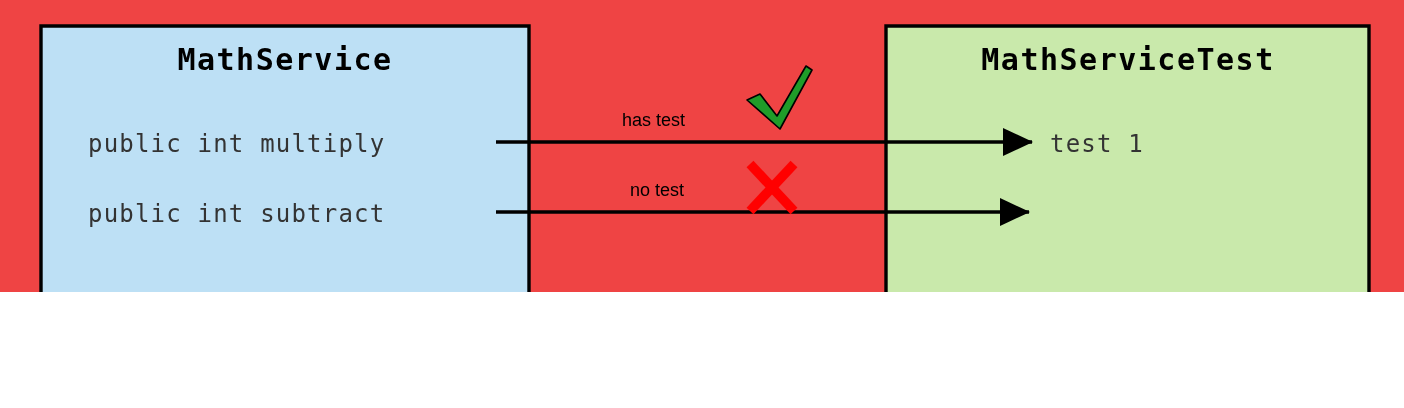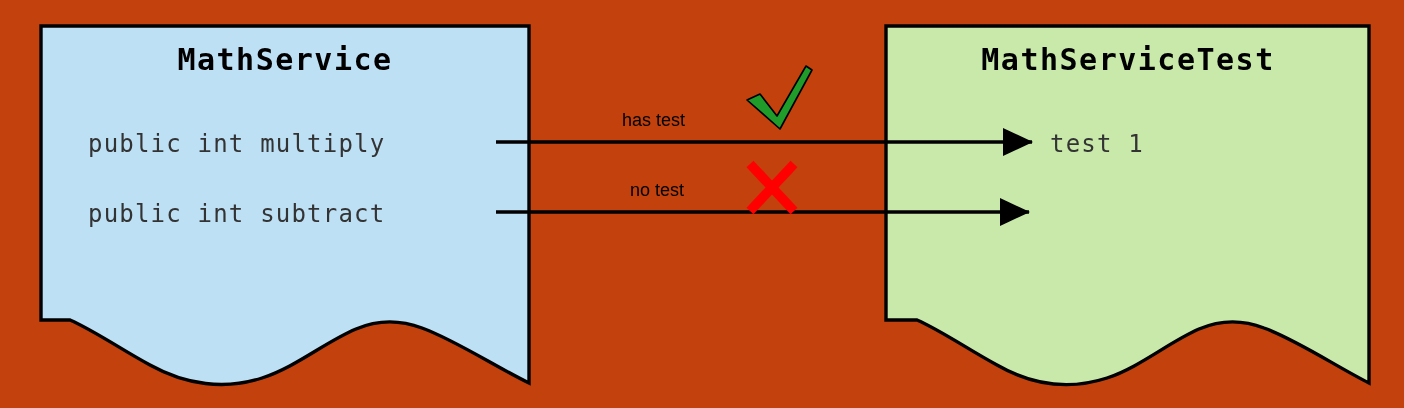--- a/index.html
+++ b/index.html
@@ -7,22 +7,22 @@
     margin: 0;
     padding: 0;
     background: #ffffff;
   }
   body {
     font-family: "Liberation Sans", sans-serif;
   }
   #canvas {
     position: relative;
     width: 1404px;
-    height: 408px;
-    background: #c2410c;
+    height: 292px;
+    background: #ef4444;
     overflow: hidden;
   }
   #diagram-svg {
     position: absolute;
     left: 0;
     top: 0;
     width: 1404px;
     height: 408px;
     display: block;
   }

